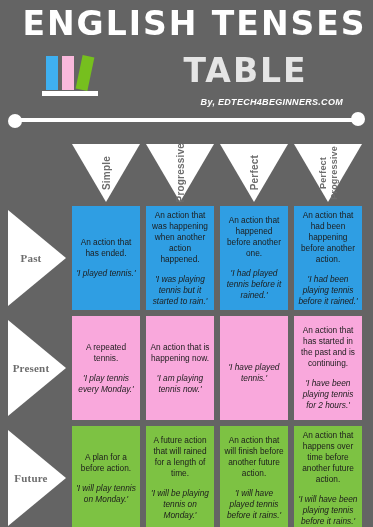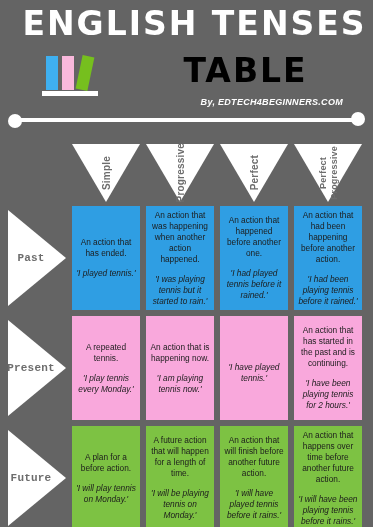--- a/index.html
+++ b/index.html
@@ -32,21 +32,21 @@
     letter-spacing: 2.0px;
     line-height: 36px;
     font-family: "DejaVu Sans", sans-serif;
   }
   #title-line2 {
     position: absolute;
     top: 53px;
     left: 118px;
     width: 255px;
     text-align: center;
-    color: #000000;
+    color: #e5e5e5;
     font-size: 33px;
     font-weight: bold;
     letter-spacing: 2.0px;
     line-height: 36px;
     font-family: "DejaVu Sans", sans-serif;
   }
 
   
   #books-icon {
     position: absolute;
@@ -197,21 +197,21 @@
     left: 8px;
     width: 46px;
     height: 104px;
     display: flex;
     align-items: center;
     justify-content: center;
     color: #6d6d6d;
     font-size: 11px;
     font-weight: bold;
     letter-spacing: 0.2px;
-    font-family: Liberation Mono, monospace;
+    font-family: Liberation Serif, serif;
   }
 
   .cells {
     flex: 1;
     display: flex;
     gap: 6px;
     padding-right: 0px;
   }
   .cell {
     width: 68px;
@@ -350,21 +350,21 @@
     <div class="row-label">
       <div class="tri"></div>
       <div class="lbl">Future</div>
     </div>
     <div class="cells">
       <div class="cell">
         <span class="desc">A plan for a before action.</span>
         <span class="ex">'I will play tennis on Monday.'</span>
       </div>
       <div class="cell">
-        <span class="desc">A future action that will happen for a length of time.</span>
+        <span class="desc">A future action that will rained for a length of time.</span>
         <span class="ex">'I will be playing tennis on Monday.'</span>
       </div>
       <div class="cell">
         <span class="desc">An action that will finish before another future action.</span>
         <span class="ex">'I will have played tennis before it rains.'</span>
       </div>
       <div class="cell">
         <span class="desc">An action that happens over time before another future action.</span>
         <span class="ex">'I will have been playing tennis before it rains.'</span>
       </div>

